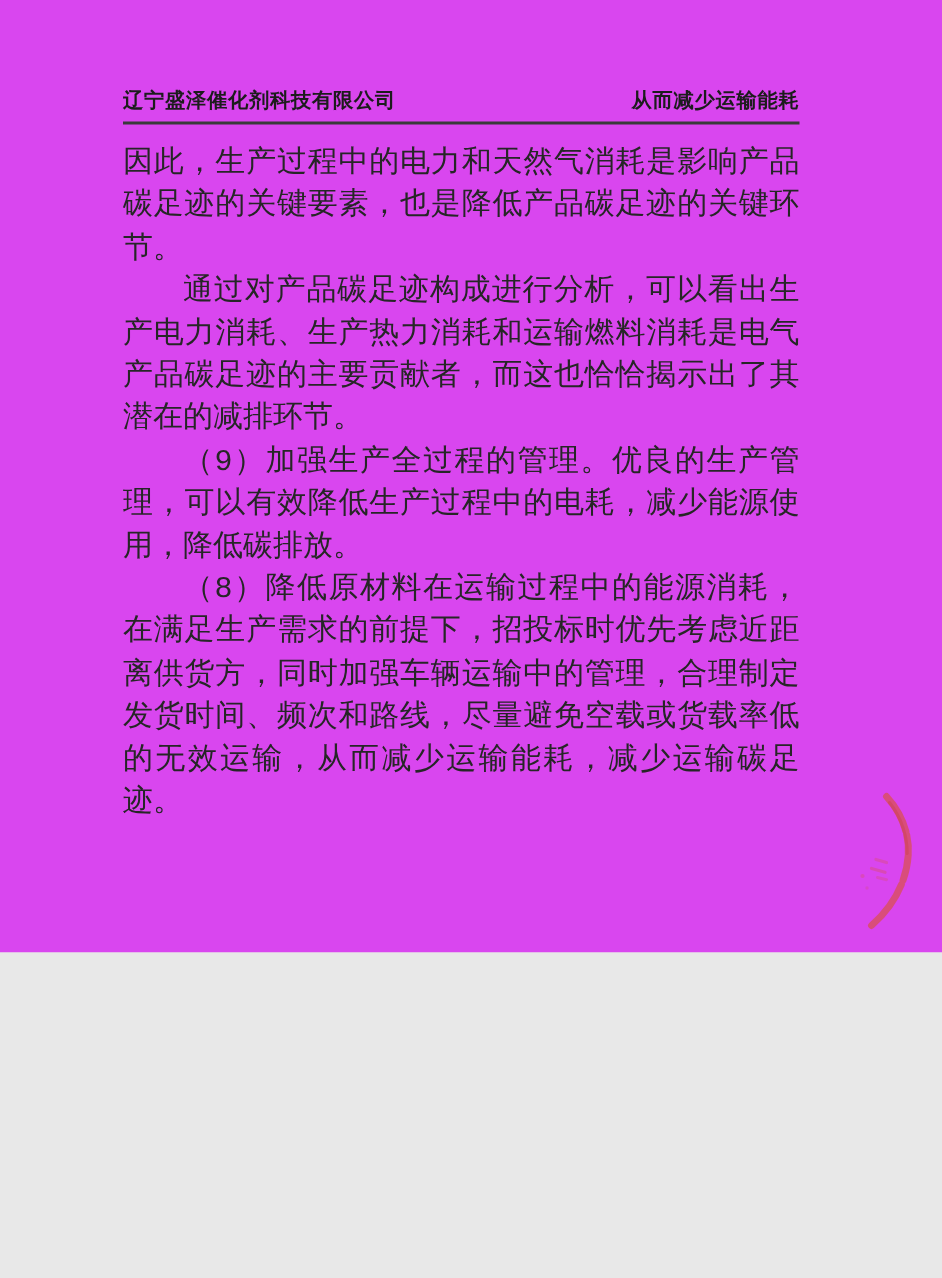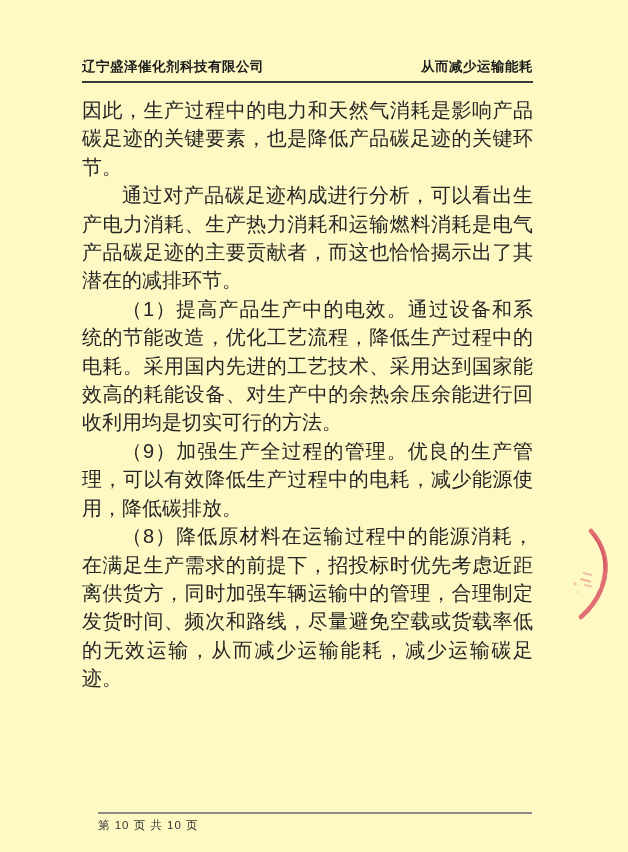--- a/index.html
+++ b/index.html
@@ -3,25 +3,25 @@
 <meta charset="utf-8">
 <style>
   html, body {
     margin: 0;
     padding: 0;
     background: #e8e8e8;
   }
   .page {
     position: relative;
     width: 628px;
-    height: 852px;
+    height: 635px;
     margin: 0 auto;
-    background: #fef9c3;
+    background: #d946ef;
     overflow: hidden;
-    font-family: Liberation Sans, sans-serif;
+    font-family: Liberation Mono, monospace;
     color: #262626;
   }
   
   .doc-header {
     position: absolute;
     left: 82px;
     width: 451px;
     top: 58px;
     display: flex;
     justify-content: space-between;
@@ -87,21 +87,20 @@
 <div class="page">
 
   <header class="doc-header">
     <span>辽宁盛泽催化剂科技有限公司</span>
     <span>从而减少运输能耗</span>
   </header>
 
   <main class="doc-body">
     <p class="para no-indent">因此，生产过程中的电力和天然气消耗是影响产品碳足迹的关键要素，也是降低产品碳足迹的关键环节。</p>
     <p class="para">通过对产品碳足迹构成进行分析，可以看出生产电力消耗、生产热力消耗和运输燃料消耗是电气产品碳足迹的主要贡献者，而这也恰恰揭示出了其潜在的减排环节。</p>
-    <p class="para">（1）提高产品生产中的电效。通过设备和系统的节能改造，优化工艺流程，降低生产过程中的电耗。采用国内先进的工艺技术、采用达到国家能效高的耗能设备、对生产中的余热余压余能进行回收利用均是切实可行的方法。</p>
     <p class="para">（9）加强生产全过程的管理。优良的生产管理，可以有效降低生产过程中的电耗，减少能源使用，降低碳排放。</p>
     <p class="para">（8）降低原材料在运输过程中的能源消耗，在满足生产需求的前提下，招投标时优先考虑近距离供货方，同时加强车辆运输中的管理，合理制定发货时间、频次和路线，尽量避免空载或货载率低的无效运输，从而减少运输能耗，减少运输碳足迹。</p>
   </main>
 
   <div class="stamp">
     <svg width="48" height="104" viewBox="0 0 48 104" xmlns="http://www.w3.org/2000/svg">
 
       <path d="M20 9 C30 20 35.5 34 34.5 48 C33.5 64 26 81 10 95" fill="none" stroke="#d94f60" stroke-width="4.6" stroke-linecap="round" opacity="0.82" stroke-dasharray="27 2 31 3 42"></path>
       <path d="M22 13 C30 23 34 36 33.8 47" fill="none" stroke="#c9404f" stroke-width="2" stroke-linecap="round" opacity="0.45"></path>
 

